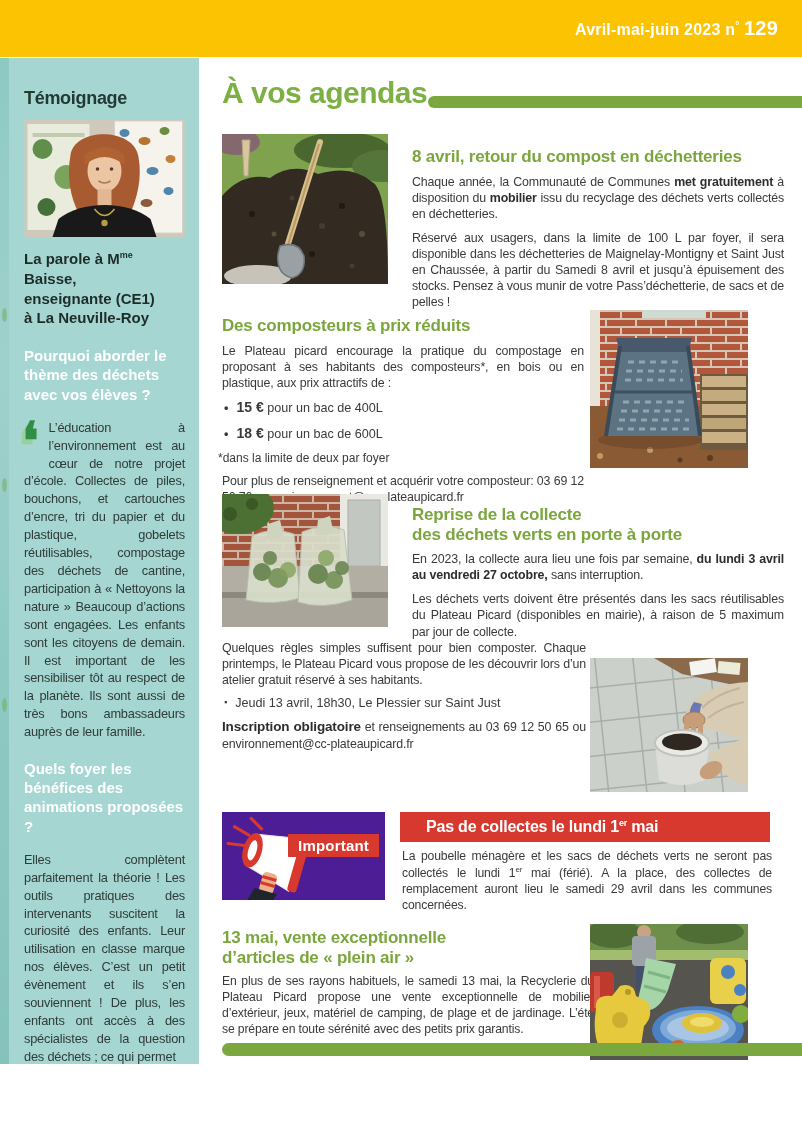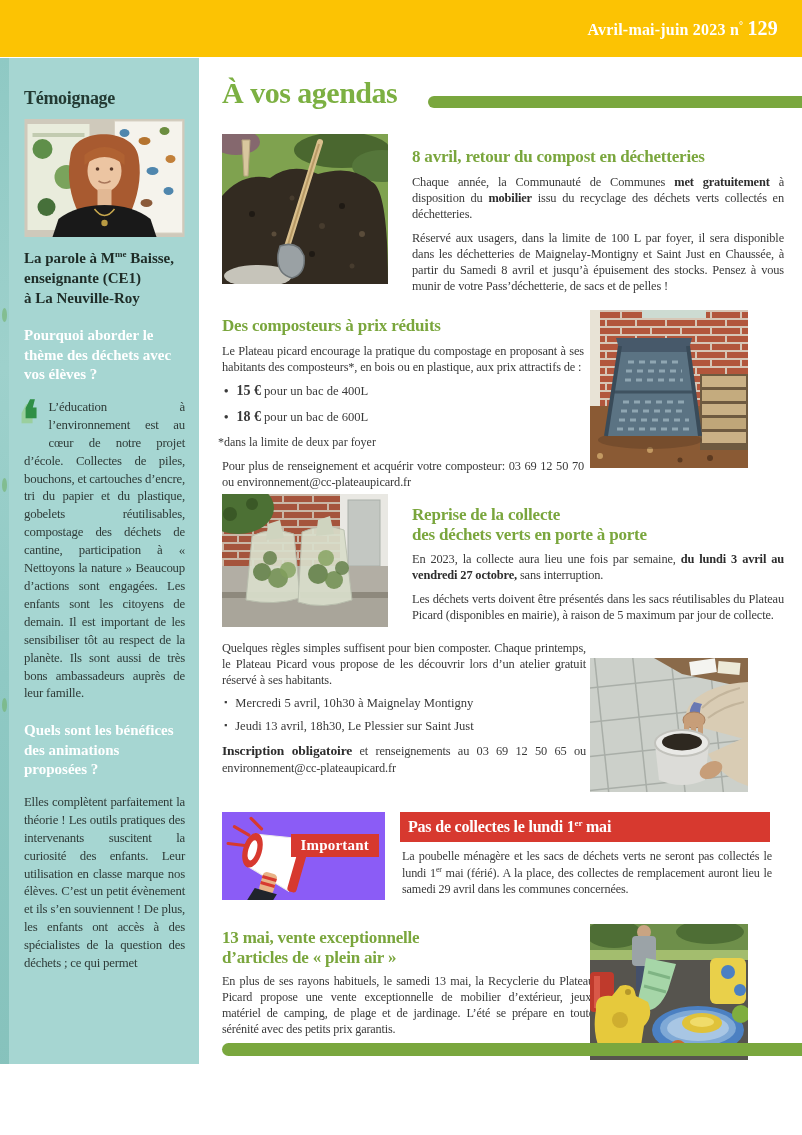--- a/index.html
+++ b/index.html
@@ -1,17 +1,17 @@
 <!DOCTYPE html>
 <html lang="fr"><head>
 <meta charset="utf-8">
 <style>
   html,body{margin:0;padding:0;background:#fff;}
   .page{position:relative;width:802px;height:1064px;background:#fff;overflow:hidden;
-        font-family:Liberation Serif, serif;color:#3b3b3b;}
+        font-family:Liberation Sans, sans-serif;color:#3b3b3b;}
 
   
   .topbar{position:absolute;left:0;top:0;width:802px;height:57px;background:#fcc303;
           display:flex;align-items:center;justify-content:flex-end;padding-right:24px;box-sizing:border-box;}
   .topbar .issue{color:#fff;font-weight:bold;font-size:16px;letter-spacing:.2px;}
   .topbar .issue .num{font-size:20px;}
   .topbar .issue sup{font-size:10px;}
 
   
   .sidebar{position:absolute;left:0;top:58px;width:199px;height:1032px;background:#a6d6d2;box-sizing:border-box;}
@@ -53,25 +53,25 @@
   .bullets .dot{font-weight:bold;margin-right:8px;}
   .bullets b{font-size:14px;}
   .footnote{margin:0 0 8px -4px;font-size:12px;color:#3a3a3a;}
   .s3-img{left:222px;top:494px;}
   .s3-txt{left:412px;top:489px;width:372px;}
   .s4-txt{left:222px;top:640px;width:364px;}
   .s4-img{left:590px;top:658px;}
   .bullets.sq li{margin:0 0 8px 0;}
   .bullets.sq .dot{font-size:9px;vertical-align:2px;}
 
-  .imp-box{left:222px;top:812px;width:163px;height:88px;background:#8b5cf6;overflow:hidden;}
+  .imp-box{left:222px;top:812px;width:163px;height:88px;background:#4c1d95;overflow:hidden;}
   .imp-badge{position:absolute;right:6px;top:22px;background:#d7392f;color:#fff;font-weight:bold;
              font-size:15px;padding:3px 10px;letter-spacing:.2px;}
   .alert-bar{left:400px;top:812px;width:370px;height:30px;background:#d7392f;color:#fff;
-             display:flex;align-items:center;box-sizing:border-box;padding-left:8px;}
+             display:flex;align-items:center;box-sizing:border-box;padding-left:26px;}
   .alert-bar h3{margin:0;font-size:16px;font-weight:bold;letter-spacing:-.2px;}
   .alert-bar sup{font-size:9px;}
   .alert-body{left:402px;top:849px;width:370px;}
   .alert-body .body-p{font-size:12.2px;}
   .alert-body sup{font-size:8px;}
 
   .s6-txt{left:222px;top:912px;width:372px;}
   .s6-img{left:590px;top:924px;}
   .s6-txt .body-p{font-size:12.2px;}
 
@@ -144,21 +144,21 @@
         <span>à La Neuville-Roy</span>
       </p>
 
       <p class="question">Pourquoi aborder le thème des déchets avec vos élèves ?</p>
 
       <p class="answer">
         <span class="quote open">❛</span>
         <span>L’éducation à l’environnement est au cœur de notre projet d’école. Collectes de piles, bouchons, et cartouches d’encre, tri du papier et du plastique, gobelets réutilisables, compostage des déchets de cantine, participation à « Nettoyons la nature » Beaucoup d’actions sont engagées. Les enfants sont les citoyens de demain. Il est important de les sensibiliser tôt au respect de la planète. Ils sont aussi de très bons ambassadeurs auprès de leur famille.</span>
       </p>
 
-      <p class="question">Quels sont les bénéfices des animations proposées ?</p>
+      <p class="question">Quels foyer les bénéfices des animations proposées ?</p>
 
       <p class="answer">
         <span>Elles complètent parfaitement la théorie ! Les outils pratiques des intervenants suscitent la curiosité des enfants. Leur utilisation en classe marque nos élèves. C’est un petit évènement et ils s’en souviennent ! De plus, les enfants ont accès à des spécialistes de la question des déchets ; ce qui permet </span>
         
         
       </p>
     </div>
     <div class="side-bottom-strip"></div>
   </aside>
 
@@ -278,21 +278,20 @@
   </svg>
   <section class="abs s3-txt">
     <h3 class="sec-h"><span>Reprise de la collecte</span><br><span>des déchets verts en porte à porte</span></h3>
     <p class="body-p"><span>En 2023, la collecte aura lieu une fois par semaine, </span><b>du lundi 3 avril au vendredi 27 octobre,</b><span> sans interruption.</span></p>
     <p class="body-p">Les déchets verts doivent être présentés dans les sacs réutilisables du Plateau Picard (disponibles en mairie), à raison de 5 maximum par jour de collecte.</p>
   </section>
 
   <section class="abs s4-txt">
     <p class="body-p">Quelques règles simples suffisent pour bien composter. Chaque printemps, le Plateau Picard vous propose de les découvrir lors d’un atelier gratuit réservé à ses habitants.</p>
     <ul class="bullets sq">
-      <li><span class="dot">▪</span><span>Mercredi 5 avril, 10h30 à Maignelay Montigny</span></li>
       <li><span class="dot">▪</span><span>Jeudi 13 avril, 18h30, Le Plessier sur Saint Just</span></li>
     </ul>
     <p class="body-p"><b style="font-size:13.5px">Inscription obligatoire</b><span> et renseignements au 03 69 12 50 65 ou </span><a class="lnk" href="#" style="color:#3a3a3a;text-decoration:none">environnement@cc-plateaupicard.fr</a></p>
   </section>
   <svg class="abs photo s4-img" viewBox="0 0 158 134" width="158" height="134">
     <rect width="158" height="134" fill="#ccd0ca"></rect>
     <g stroke="#a9aea8" stroke-width="1.5" transform="rotate(-6 79 67)">
       <line x1="-10" y1="22" x2="170" y2="22"></line>
         <line x1="-10" y1="56" x2="170" y2="56"></line>
       <line x1="-10" y1="90" x2="170" y2="90"></line>

